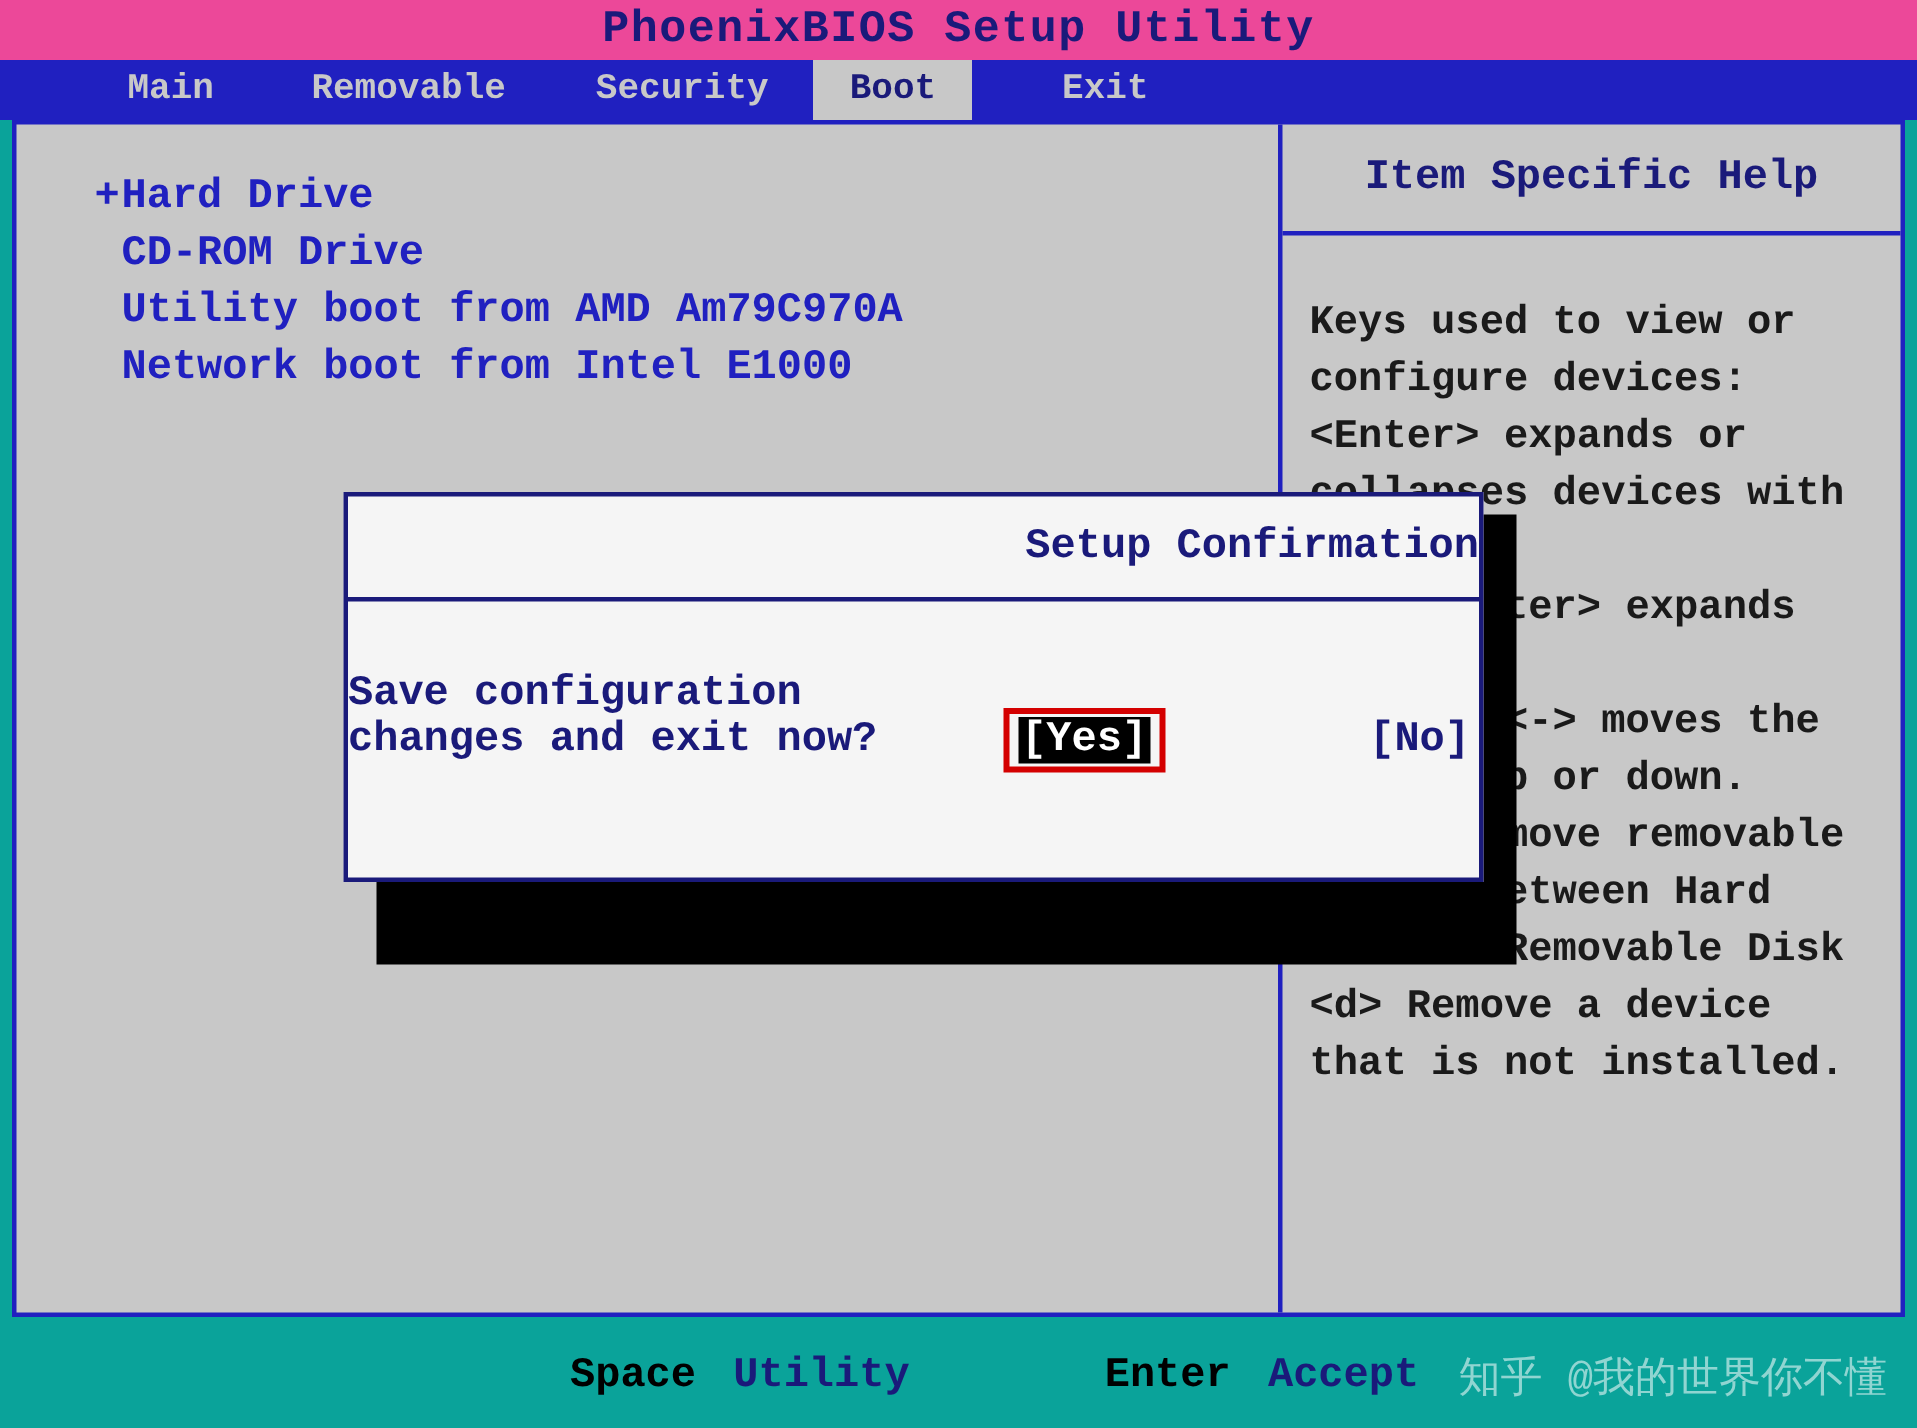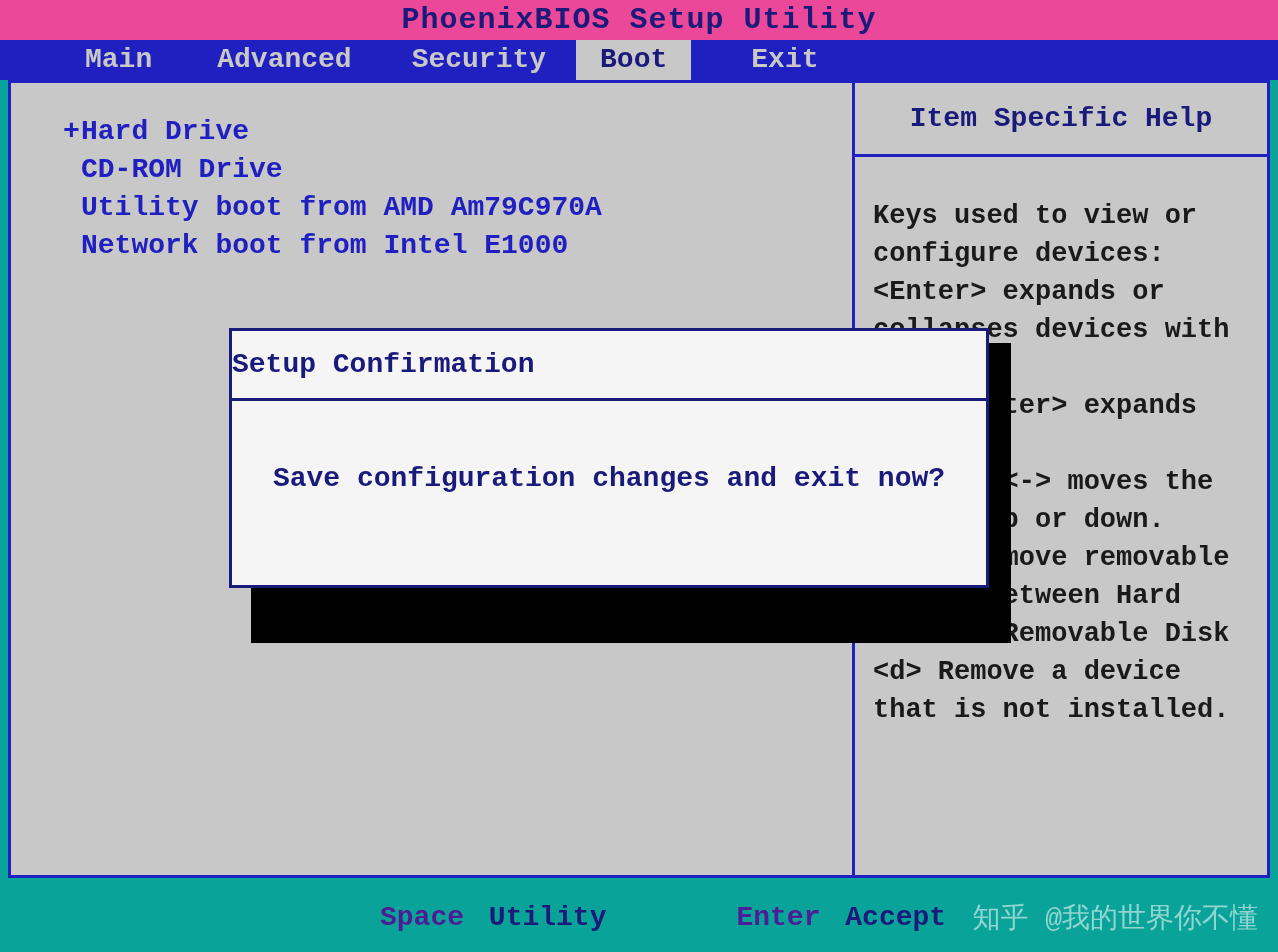--- a/index.html
+++ b/index.html
@@ -27,21 +27,21 @@
     width: 100%;
     height: 40px;
     background: #2020c0;
     display: flex;
     align-items: center;
   }
   .menu-item {
     color: #c8c8c8;
     padding: 0 30px;
     line-height: 40px;
-    font-size: 28px;
+    font-size: 24px;
     cursor: pointer;
   }
   .menu-item.active {
     background: #c8c8c8;
     color: #1a1a7a;
   }
   .menu-main { margin-left: 50px; padding: 0 35px; }
   .menu-advanced { padding: 0 30px; }
   .menu-security { padding: 0 30px; }
   .menu-boot { padding: 0 24px; }
@@ -99,21 +99,21 @@
     position: absolute;
     bottom: 0;
     left: 0;
     width: 100%;
     height: 70px;
     background: #0aa39a;
     display: flex;
     align-items: center;
     font-size: 28px;
   }
-  .footer .key { color: #4c1d95; }
+  .footer .key { color: #000000; }
   .footer .action { color: #1a1a7a; margin-left: 8px; margin-right: 50px; }
   .footer-group1 { margin-left: 380px; }
   .footer-group2 { margin-left: 80px; }
 
   .dialog-shadow {
     position: absolute;
     top: 260px;
     left: 240px;
     width: 760px;
     height: 300px;
@@ -126,32 +126,31 @@
     left: 218px;
     width: 760px;
     height: 260px;
     background: #f5f5f5;
     border: 3px solid #1a1a7a;
     z-index: 10;
     display: flex;
     flex-direction: column;
   }
   .dialog-title {
-    text-align: left;
+    text-align: right;
     color: #1a1a7a;
     font-size: 28px;
     padding: 18px 0;
     border-bottom: 3px solid #1a1a7a;
   }
   .dialog-body {
     flex: 1;
     display: flex;
-    flex-direction: column;
+    flex-direction: row;
     align-items: center;
-    justify-content: center;
   }
   .dialog-msg {
     color: #1a1a7a;
     font-size: 28px;
     margin-bottom: 30px;
   }
   .dialog-buttons {
     display: flex;
     gap: 130px;
   }
@@ -183,21 +182,21 @@
     z-index: 20;
   }
 </style>
 </head>
 <body>
 
 <div class="title-bar">PhoenixBIOS Setup Utility</div>
 
 <div class="menu-bar">
   <div class="menu-item menu-main">Main</div>
-  <div class="menu-item menu-advanced">Advanced</div>
+  <div class="menu-item menu-advanced">Removable</div>
   <div class="menu-item menu-security">Security</div>
   <div class="menu-item menu-boot active">Boot</div>
   <div class="menu-item menu-exit">Exit</div>
 </div>
 
 <div class="main-area">
   <div class="left-panel">
     <div class="boot-item">
       <span class="plus">+</span><span>Hard Drive</span>
     </div>
@@ -221,20 +220,26 @@
       &lt;n&gt; May move removable device between Hard Disk or Removable Disk<br>
       &lt;d&gt; Remove a device that is not installed.
     </div>
   </div>
 
   <div class="dialog-shadow"></div>
   <div class="dialog">
     <div class="dialog-title">Setup Confirmation</div>
     <div class="dialog-body">
       <div class="dialog-msg">Save configuration changes and exit now?</div>
+      <div class="dialog-buttons">
+        <div class="dlg-btn dlg-yes">
+          <span class="dlg-yes-inner">[Yes]</span>
+        </div>
+        <div class="dlg-btn dlg-no">[No]</div>
+      </div>
     </div>
   </div>
 </div>
 
 <div class="footer">
   <span class="footer-group1">
     <span class="key">Space</span>
     <span class="action">Utility</span>
   </span>
   <span class="footer-group2">

